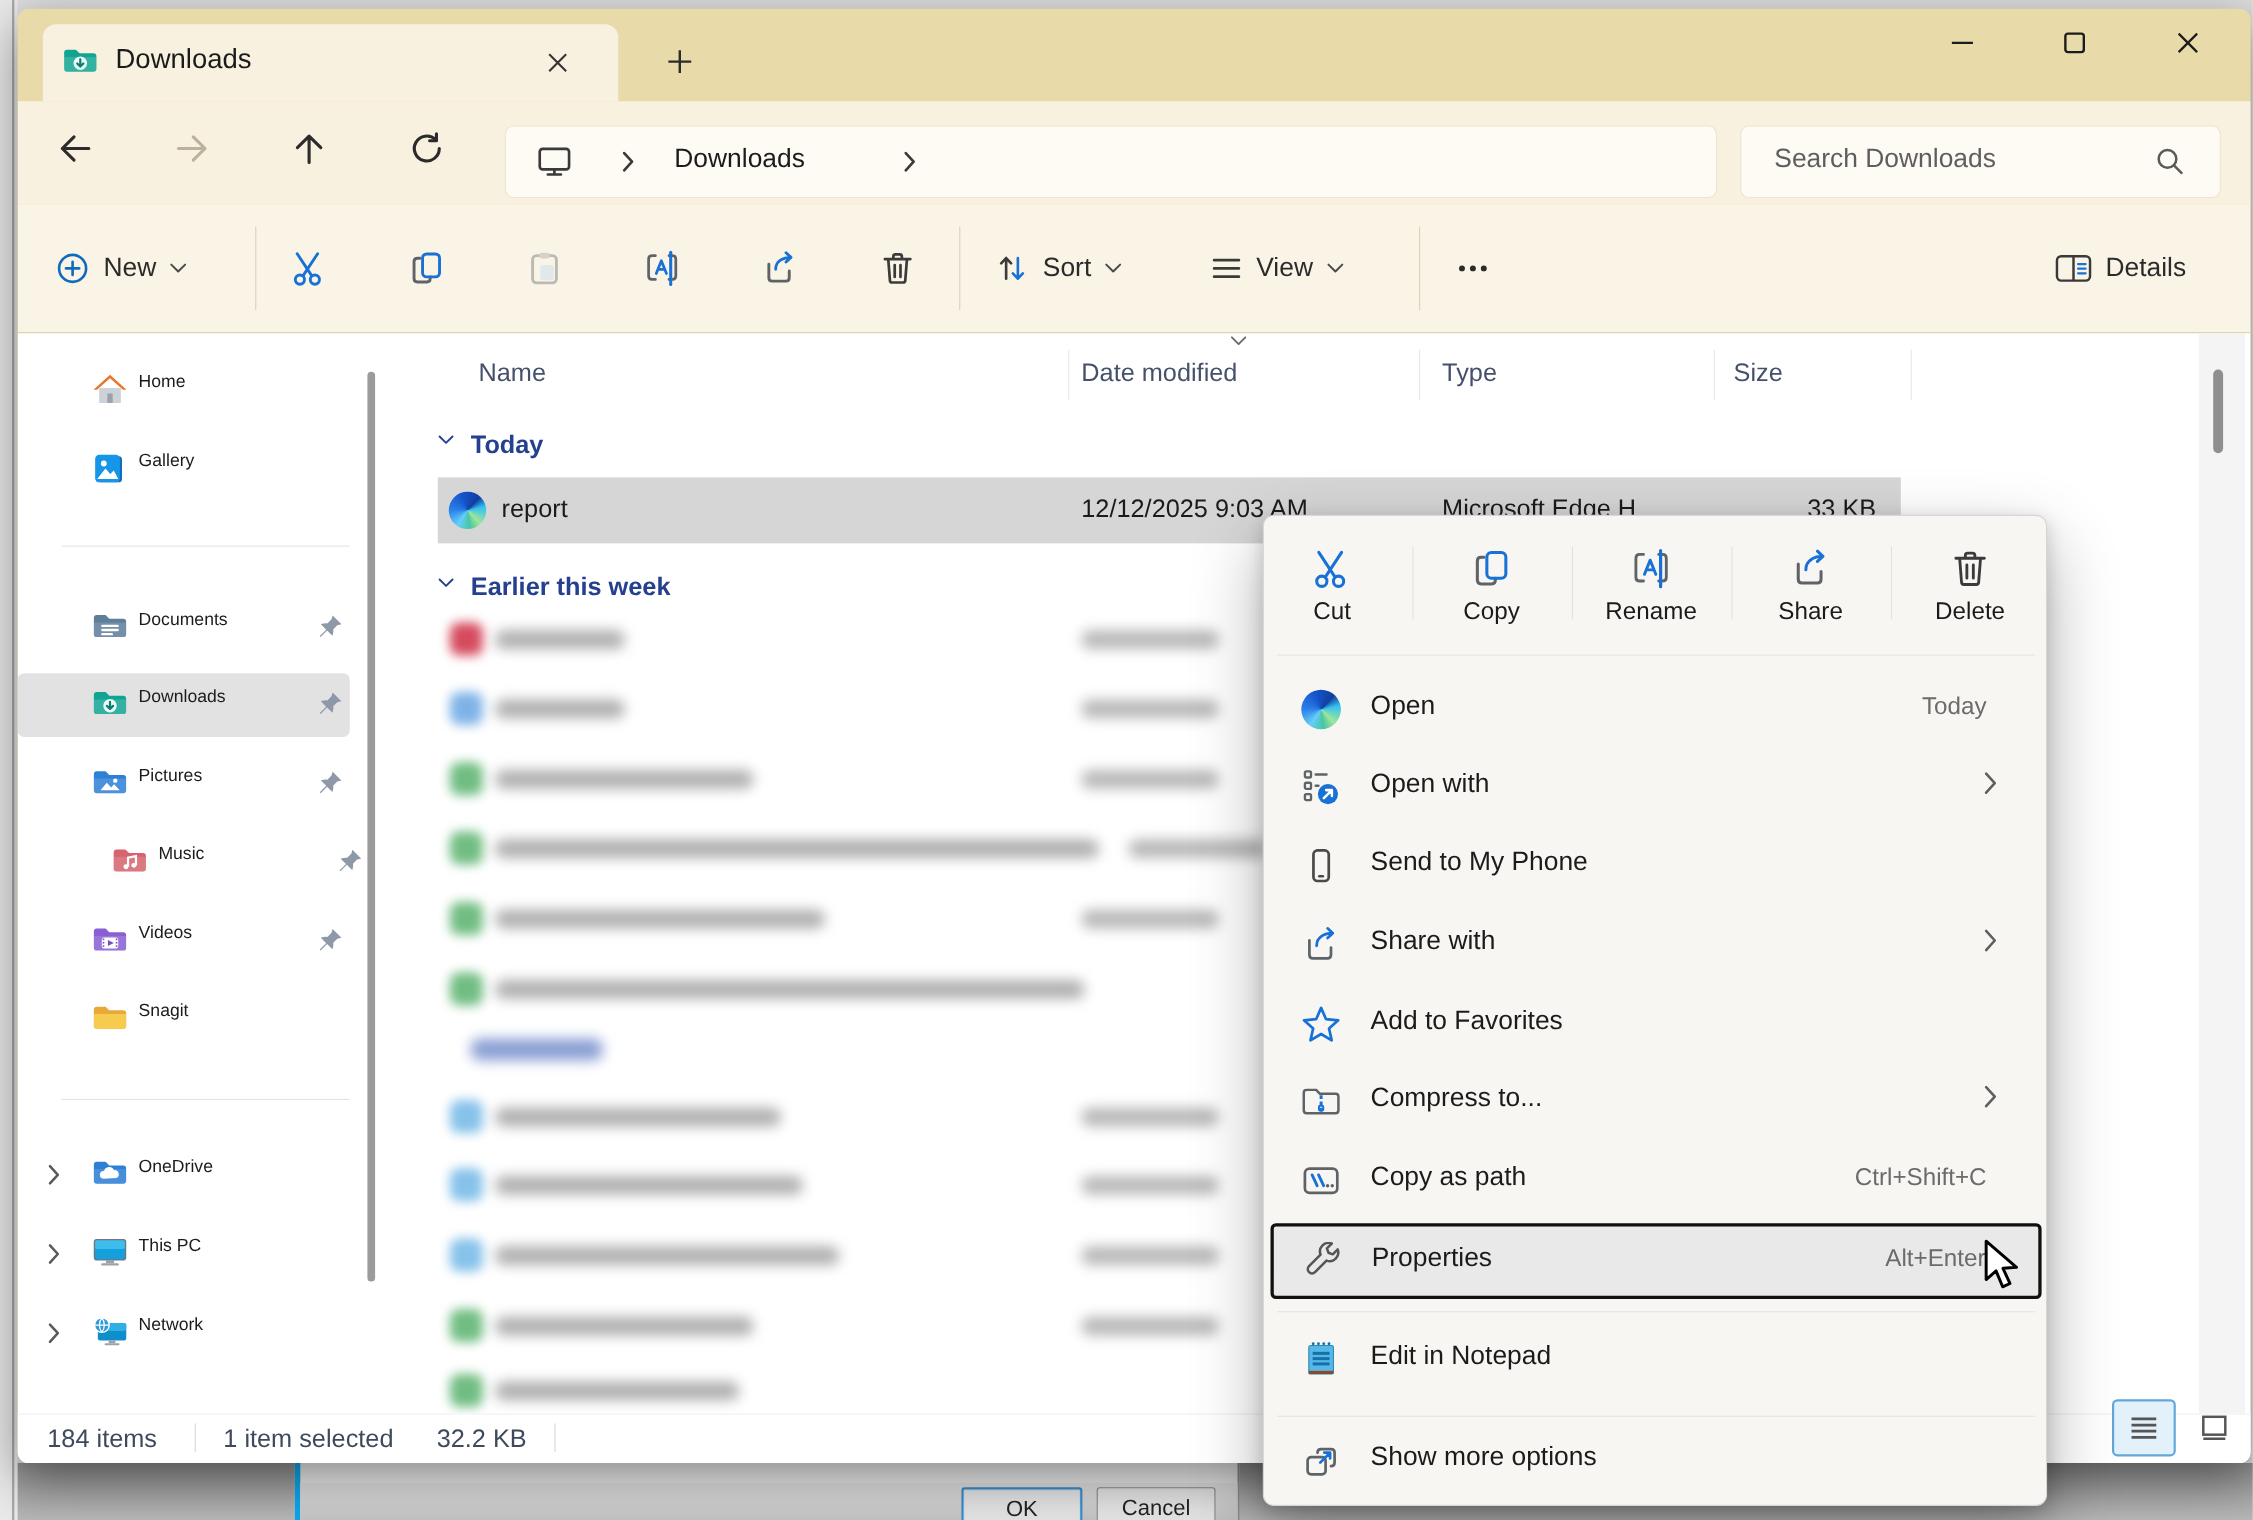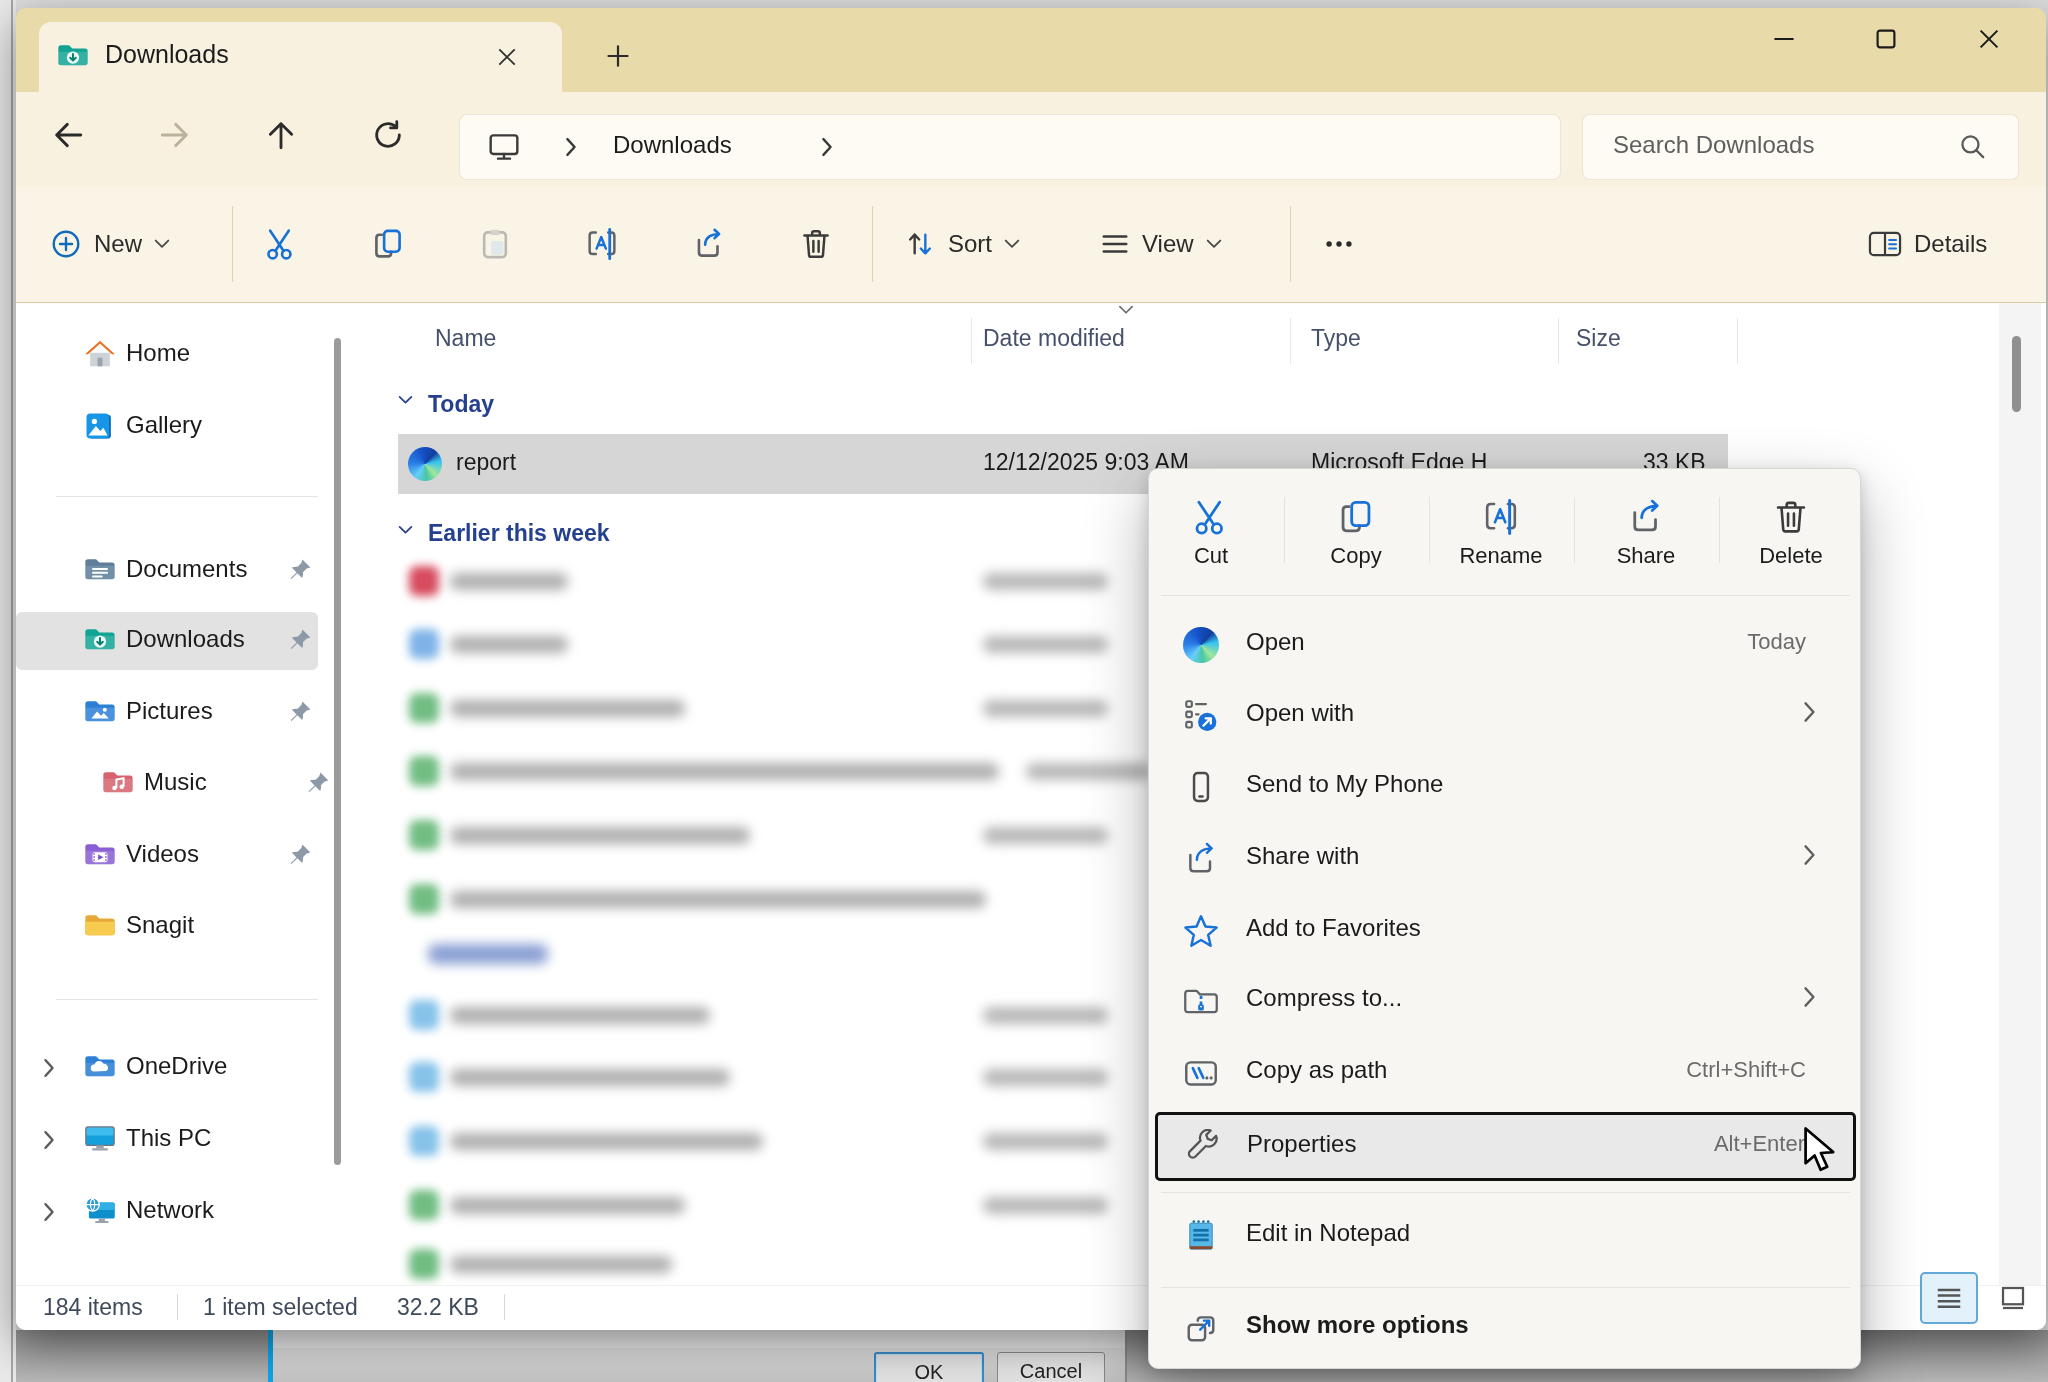--- a/index.html
+++ b/index.html
@@ -62,21 +62,21 @@
      border-top:1px solid #F0F0F0;box-sizing:border-box;}
   .status-text{position:absolute;top:8px;font-size:23px;color:#3E4A5C;}
   .status-div{position:absolute;top:8px;width:1px;height:26px;background:#D8D8D8;}
   .viewtoggle{position:absolute;top:-14px;width:58px;height:52px;border-radius:5px;
      display:flex;align-items:center;justify-content:center;}
   .viewtoggle.active{background:#E3F1FA;border:2px solid #62A8D8;box-sizing:border-box;}
 
   
   .sb-item{position:absolute;left:0;width:302px;height:58px;}
   .sb-ico{position:absolute;left:68px;top:13px;}
-  .sb-label{position:absolute;left:110px;top:13px;font-size:24px;color:#1b1b1b;}
+  .sb-label{position:absolute;left:110px;top:13px;font-size:16px;color:#1b1b1b;}
   .sb-pin{position:absolute;left:272px;top:16px;}
   .sb-chev{position:absolute;left:26px;top:19px;color:#5a5a5a;}
   .sb-div{position:absolute;left:40px;width:262px;height:1px;background:#E4E4E4;}
   .sb-sel{position:absolute;left:0;top:604px;width:302px;height:58px;background:#E2E2E2;border-radius:6px;}
   .sb-scroll{position:absolute;left:318px;top:330px;width:7px;height:827px;background:#9B9B9B;border-radius:4px;}
 
   
   .rows-clip{left:350px;top:295px;width:1640px;height:982px;overflow:hidden;}
   .colhdr{position:absolute;top:22px;font-size:23px;color:#45506B;}
   .colsep{position:absolute;top:15px;width:1px;height:46px;background:#E8E8E8;}
@@ -799,21 +799,21 @@
           <circle cx="8.5" cy="2" r=".8" fill="#1470A8"></circle>
           <circle cx="11.5" cy="2" r=".8" fill="#1470A8"></circle>
           <circle cx="14.5" cy="2" r=".8" fill="#1470A8"></circle>
         </svg>
     </span>
     <span class="mlabel">Edit in Notepad</span>
   </div>
 
   <div class="cm-div" style="top:818px;"></div>
 
-  <div class="cm-item" style="top:826px;font-weight:bold;">
+  <div class="cm-item" style="top:826px;">
     <span class="mico">
       <svg width="36" height="36" viewBox="0 0 22 22">
           <path d="M9 6.5 Q9 4.5 11 4.5 H16.5 Q18.5 4.5 18.5 6.5 V12 Q18.5 14 16.5 14" stroke="#5f6368" stroke-width="1.5" fill="none" stroke-linecap="round"></path>
           <rect x="3.5" y="9" width="10" height="9.5" rx="2" stroke="#5f6368" stroke-width="1.5" fill="none"></rect>
           <path d="M10.5 12 L16 6.5 M16 6.5 H12.8 M16 6.5 V9.7" stroke="#1771D6" stroke-width="1.5" fill="none" stroke-linecap="round" stroke-linejoin="round"></path>
         </svg>
     </span>
     <span class="mlabel">Show more options</span>
   </div>
 </div>

